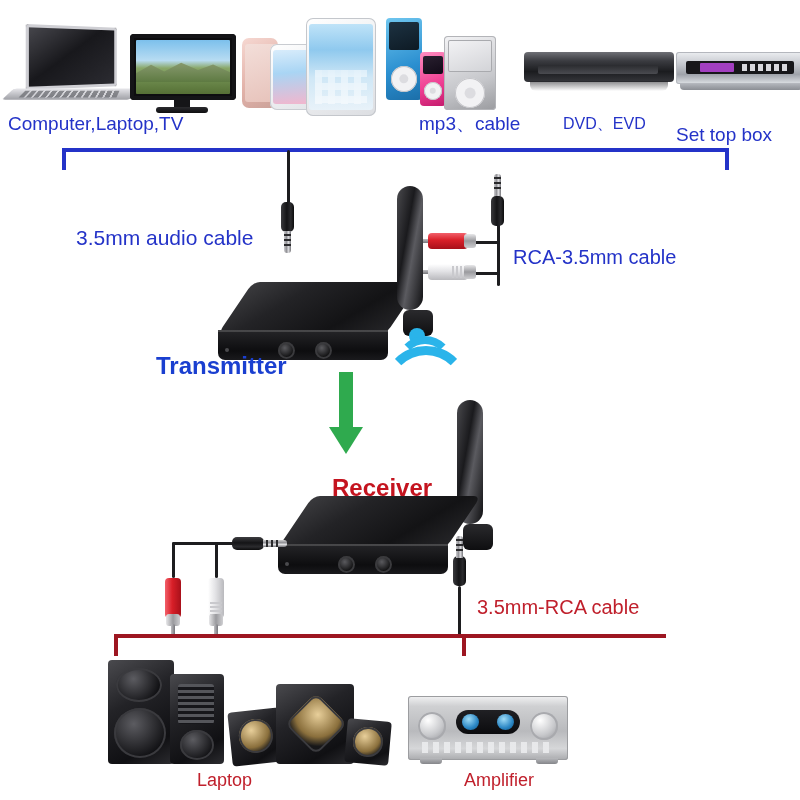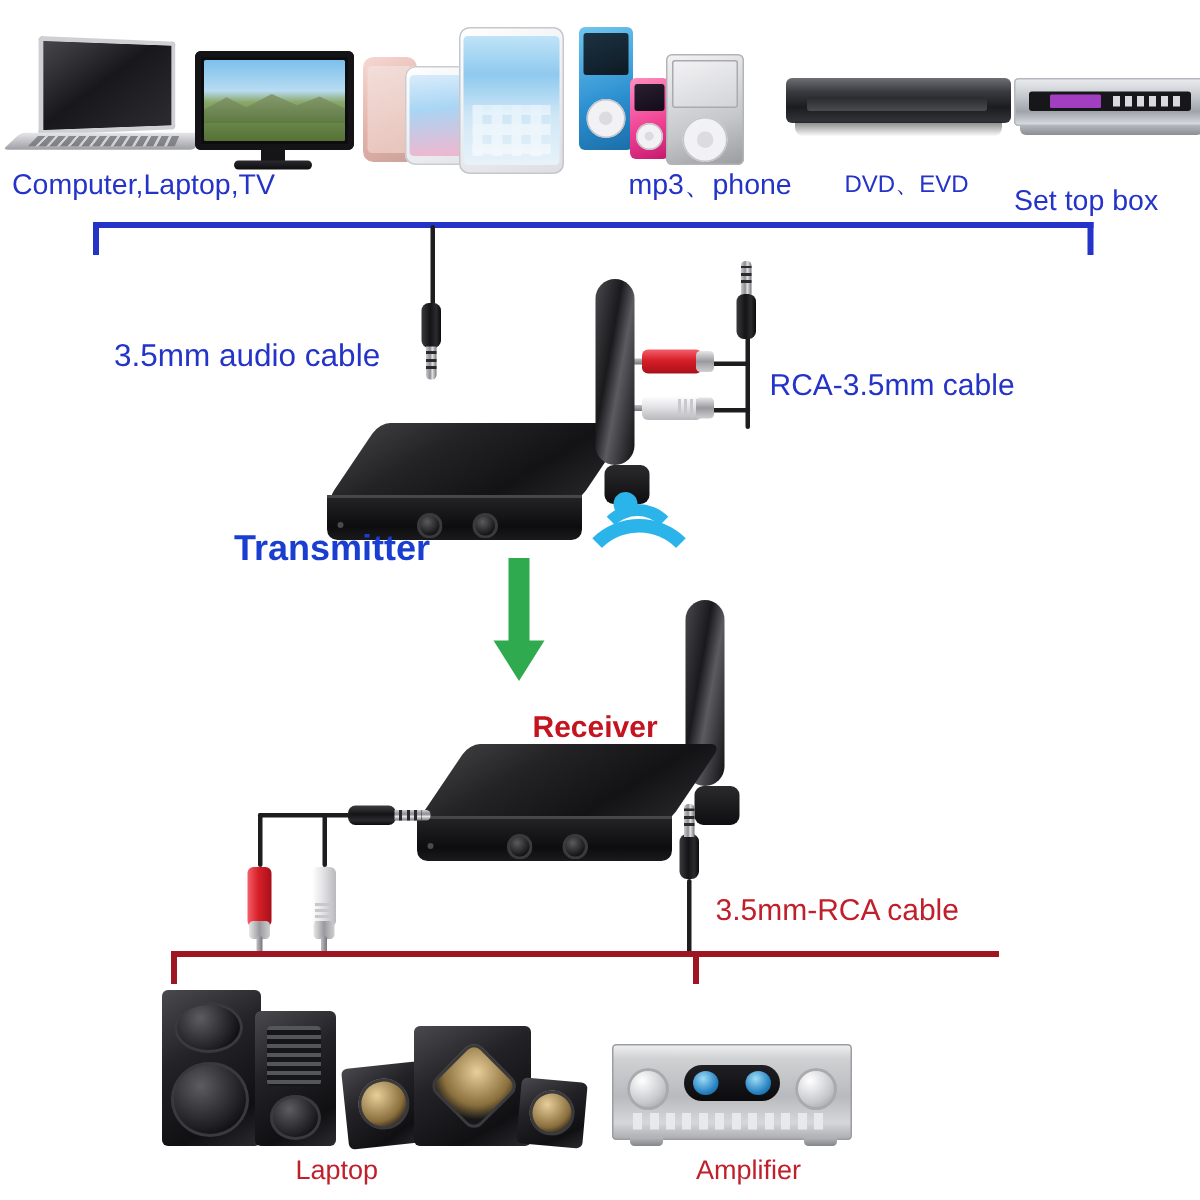--- a/index.html
+++ b/index.html
@@ -239,21 +239,21 @@
     <div class="body">
       <div class="panel">
         <div class="vfd"></div>
         <div class="btns"></div>
       </div>
     </div>
     <div class="foot"></div>
   </div>
 
   <div class="lbl lbl-blue" style="left:8px;top:113px;font-size:19px;">Computer,Laptop,TV</div>
-  <div class="lbl lbl-blue" style="left:419px;top:113px;font-size:19px;">mp3、phone</div>
+  <div class="lbl lbl-blue" style="left:419px;top:113px;font-size:19px;">mp3、cable</div>
   <div class="lbl lbl-blue" style="left:563px;top:115px;font-size:16px;">DVD、EVD</div>
   <div class="lbl lbl-blue" style="left:676px;top:124px;font-size:19px;">Set top box</div>
 
   <div class="bk-h" style="left:62px;top:148px;width:667px;"></div>
   <div class="bk-v" style="left:62px;top:148px;height:22px;"></div>
   <div class="bk-v" style="left:725px;top:148px;height:22px;"></div>
 
   <div class="wire wire-v" style="left:287px;top:150px;height:56px;"></div>
   <div class="plug35" style="left:281px;top:202px;">
     <div class="body"></div>
@@ -313,21 +313,21 @@
   <div class="devbox" style="left:313px;top:496px;width:210px;height:80px;">
     <div class="antbase" style="left:150px;top:28px;"></div>
     <div class="top"></div>
     <div class="front">
       <div class="led"></div>
       <div class="jack" style="left:60px;"></div>
       <div class="jack" style="left:97px;"></div>
     </div>
   </div>
 
-  <div class="lbl lbl-red-bold" style="left:332px;top:474px;font-size:20px;margin-left:23px;">Receiver</div>
+  <div class="lbl lbl-red-bold" style="left:332px;top:474px;font-size:24px;">Receiver</div>
 
   <div class="plug35h" style="left:232px;top:537px;">
     <div class="body"></div>
     <div class="tip"></div>
   </div>
   <div class="wire wire-h" style="left:172px;top:542px;width:62px;"></div>
   <div class="wire wire-v" style="left:172px;top:542px;height:36px;"></div>
   <div class="wire wire-v" style="left:215px;top:542px;height:36px;"></div>
   <div class="rcav red" style="left:165px;top:568px;height:72px;">
     <div class="barrel"></div>

